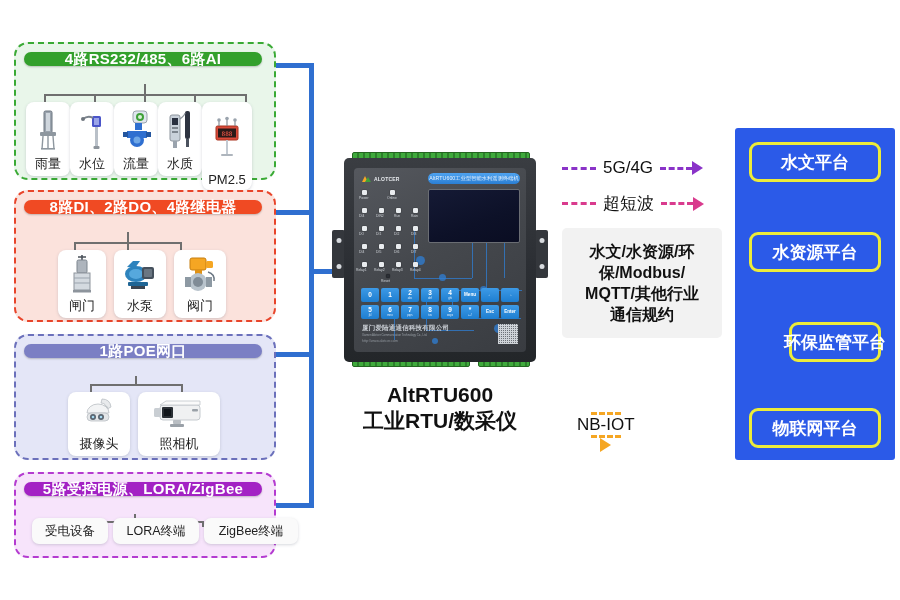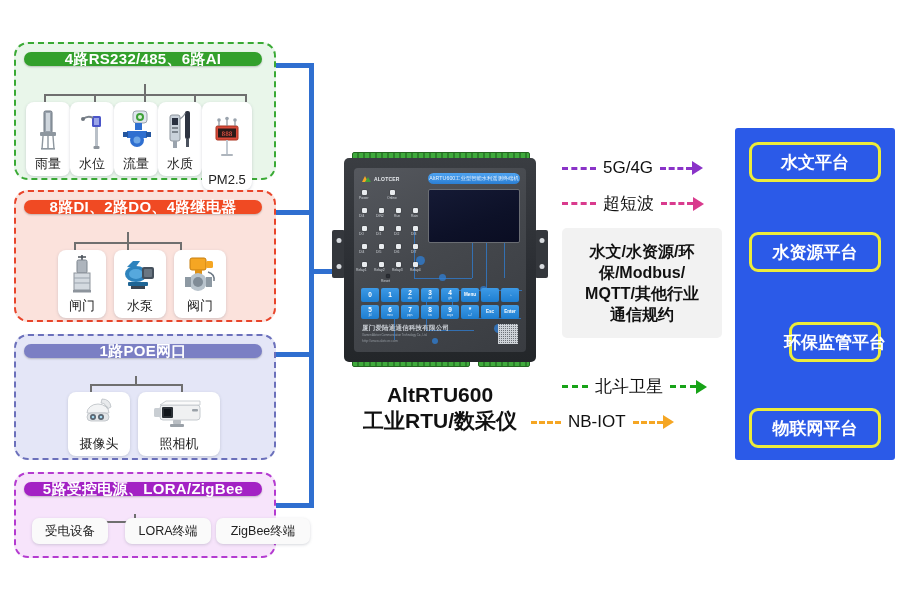--- a/index.html
+++ b/index.html
@@ -371,21 +371,21 @@
     <div class="brk" style="left:0;top:0;width:262px;height:86px;">
       <div class="down" style="left:118px;top:40px;height:7px;"></div>
       <div class="hbar" style="left:50px;top:47px;width:137px;"></div>
       <div class="down" style="left:50px;top:47px;height:6px;"></div>
       <div class="down" style="left:118px;top:47px;height:6px;"></div>
       <div class="down" style="left:186px;top:47px;height:6px;"></div>
     </div>
 
     <div class="cards" style="top:44px;left:16px;gap:5px;">
       <div class="chip" style="width:66px;">受电设备</div>
-      <div class="chip" style="width:76px;margin-left:12px;">LORA终端</div>
+      <div class="chip" style="width:76px;">LORA终端</div>
       <div class="chip" style="width:84px;">ZigBee终端</div>
     </div>
   </div>
 
   <div style="position:absolute;left:330px;top:152px;width:220px;height:216px;">
 
     <div class="ear" style="left:2px;top:78px;width:13px;height:48px;">
       <i style="top:8px;"></i>
         <i style="top:34px;"></i>
     </div>
@@ -566,28 +566,22 @@
 
   <div class="protobox" style="left:562px;top:228px;width:160px;height:110px;">
     <div>
       <div>水文/水资源/环</div>
       <div>保/Modbus/</div>
       <div>MQTT/其他行业</div>
       <div>通信规约</div>
     </div>
   </div>
 
-  <div class="comm" style="left:562px;top:375px;color:#17a317;">
-    <div class="dash" style="width:26px;"></div>
-    <span class="lbl">北斗卫星</span>
-    <div class="dash" style="width:26px;"></div>
-    <div class="arrowhead"></div>
-  </div>
-
-  <div class="comm" style="left:531px;top:412px;color:#f5a623;">
+
+  <div class="comm" style="left:570px;top:412px;color:#f5a623;flex-direction:column;">
     <div class="dash" style="width:30px;"></div>
     <span class="lbl">NB-IOT</span>
     <div class="dash" style="width:30px;"></div>
     <div class="arrowhead"></div>
   </div>
 
   <div class="platforms" style="left:735px;top:128px;width:160px;height:332px;">
     <div class="plat" style="top:14px;">水文平台</div>
     <div class="plat" style="top:104px;">水资源平台</div>
     <div class="plat" style="top:194px;margin-left:40px;">环保监管平台</div>

